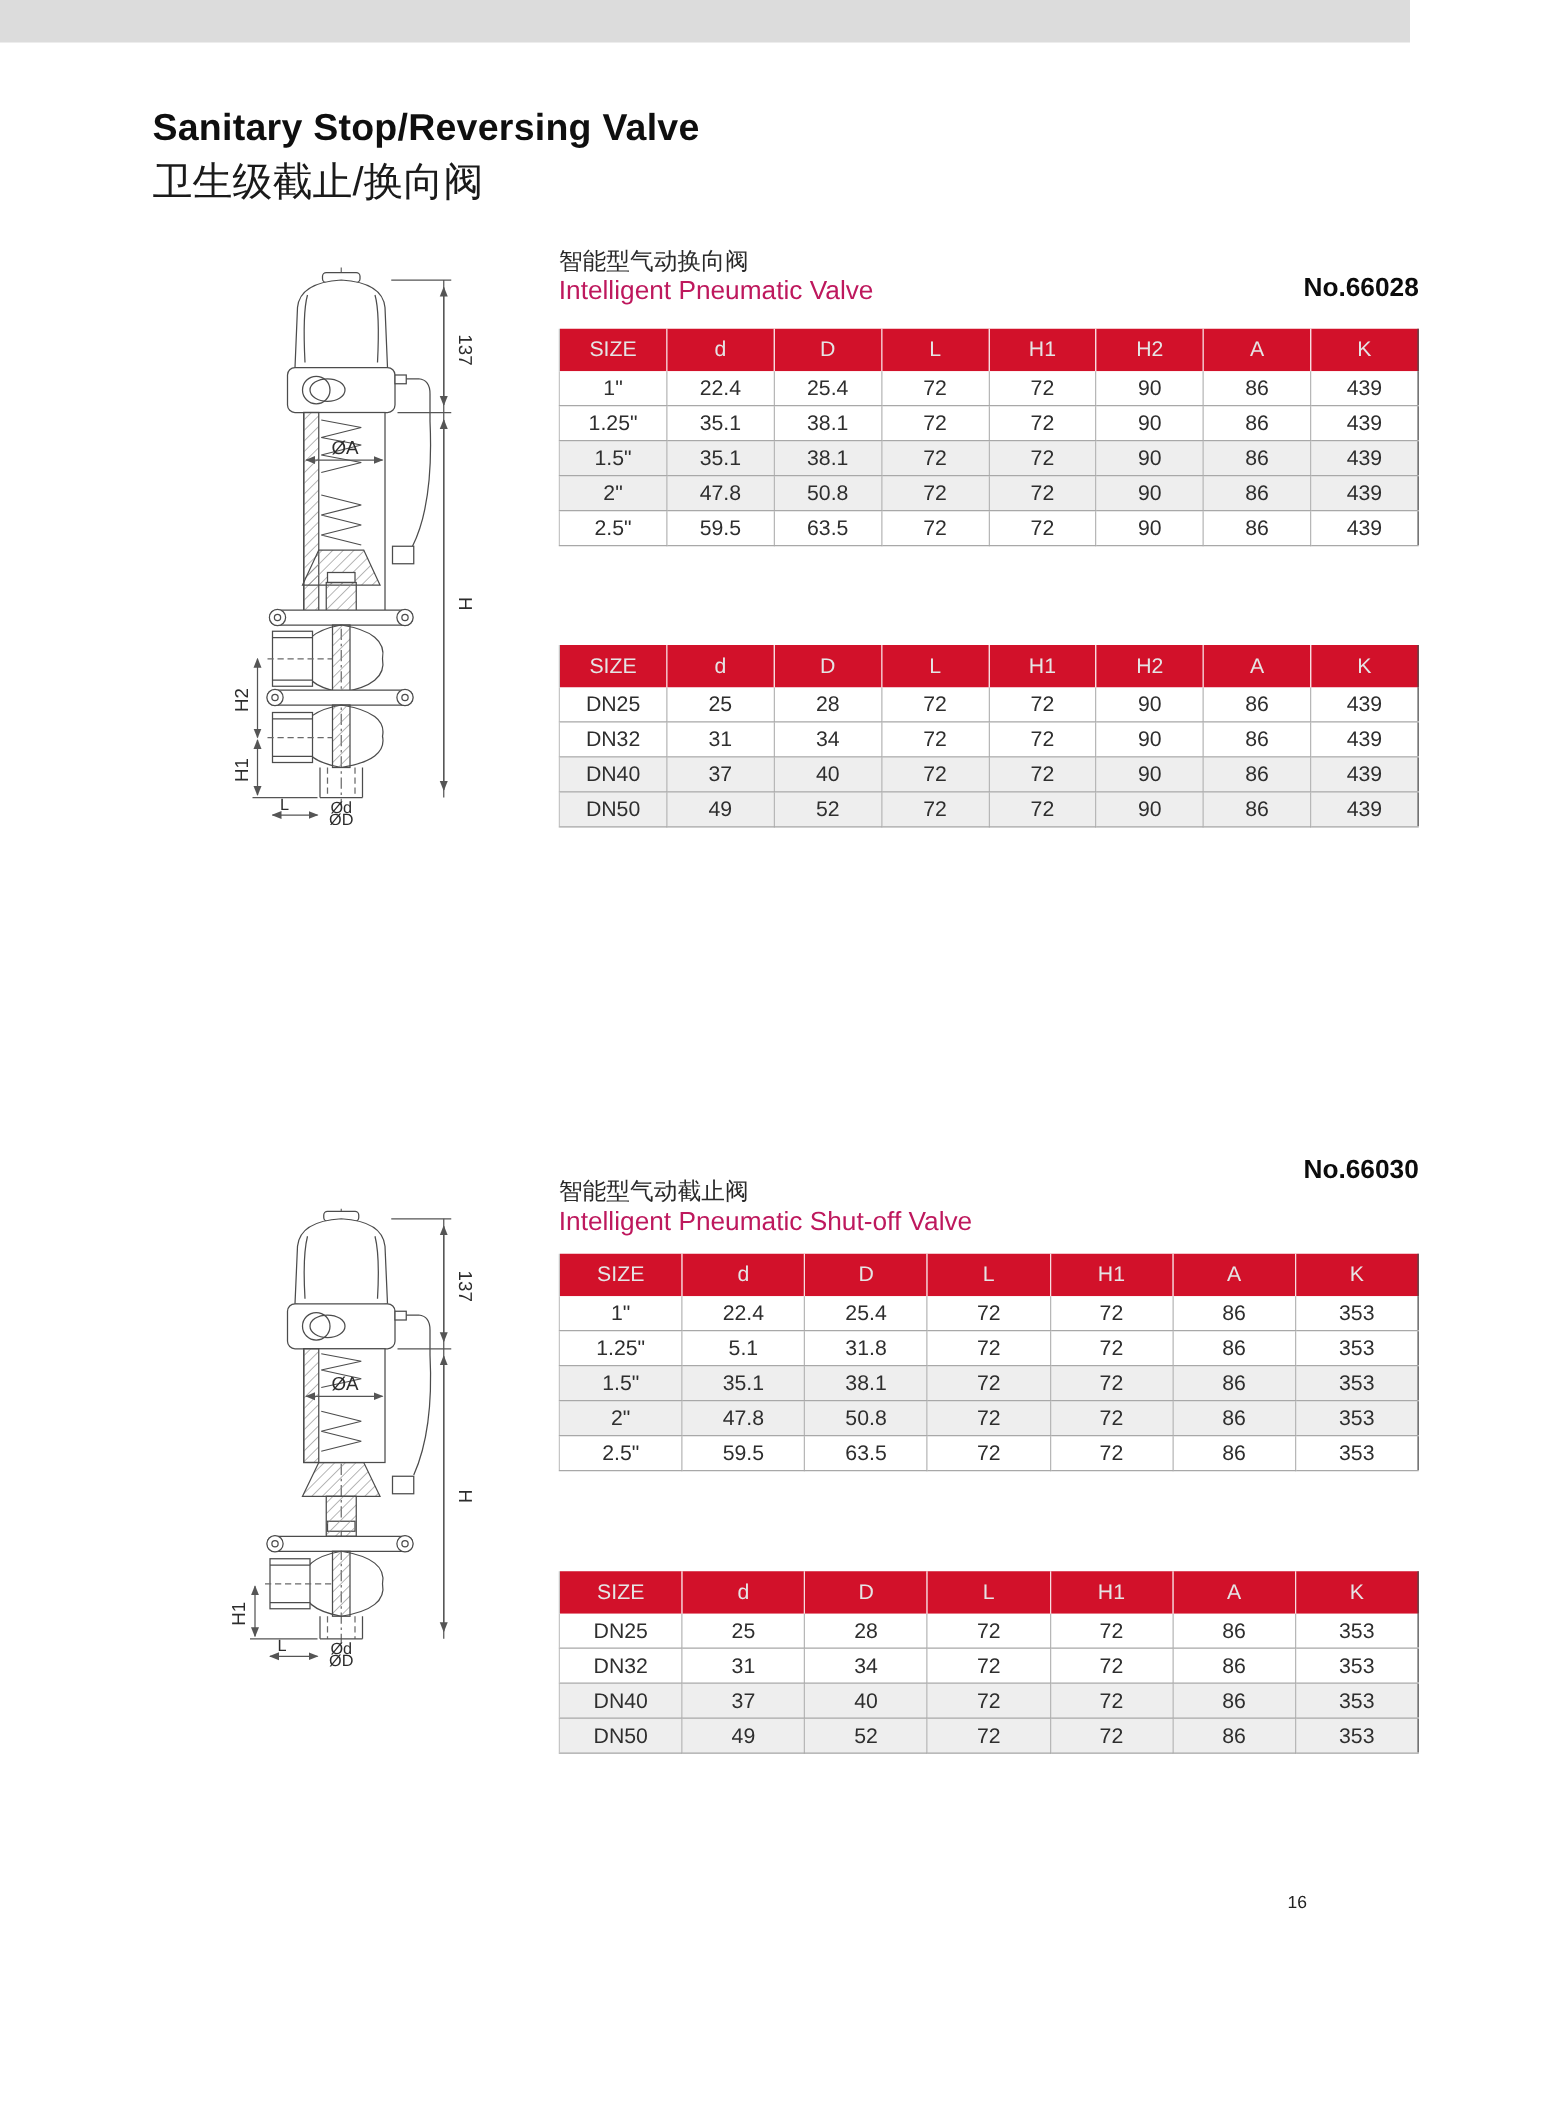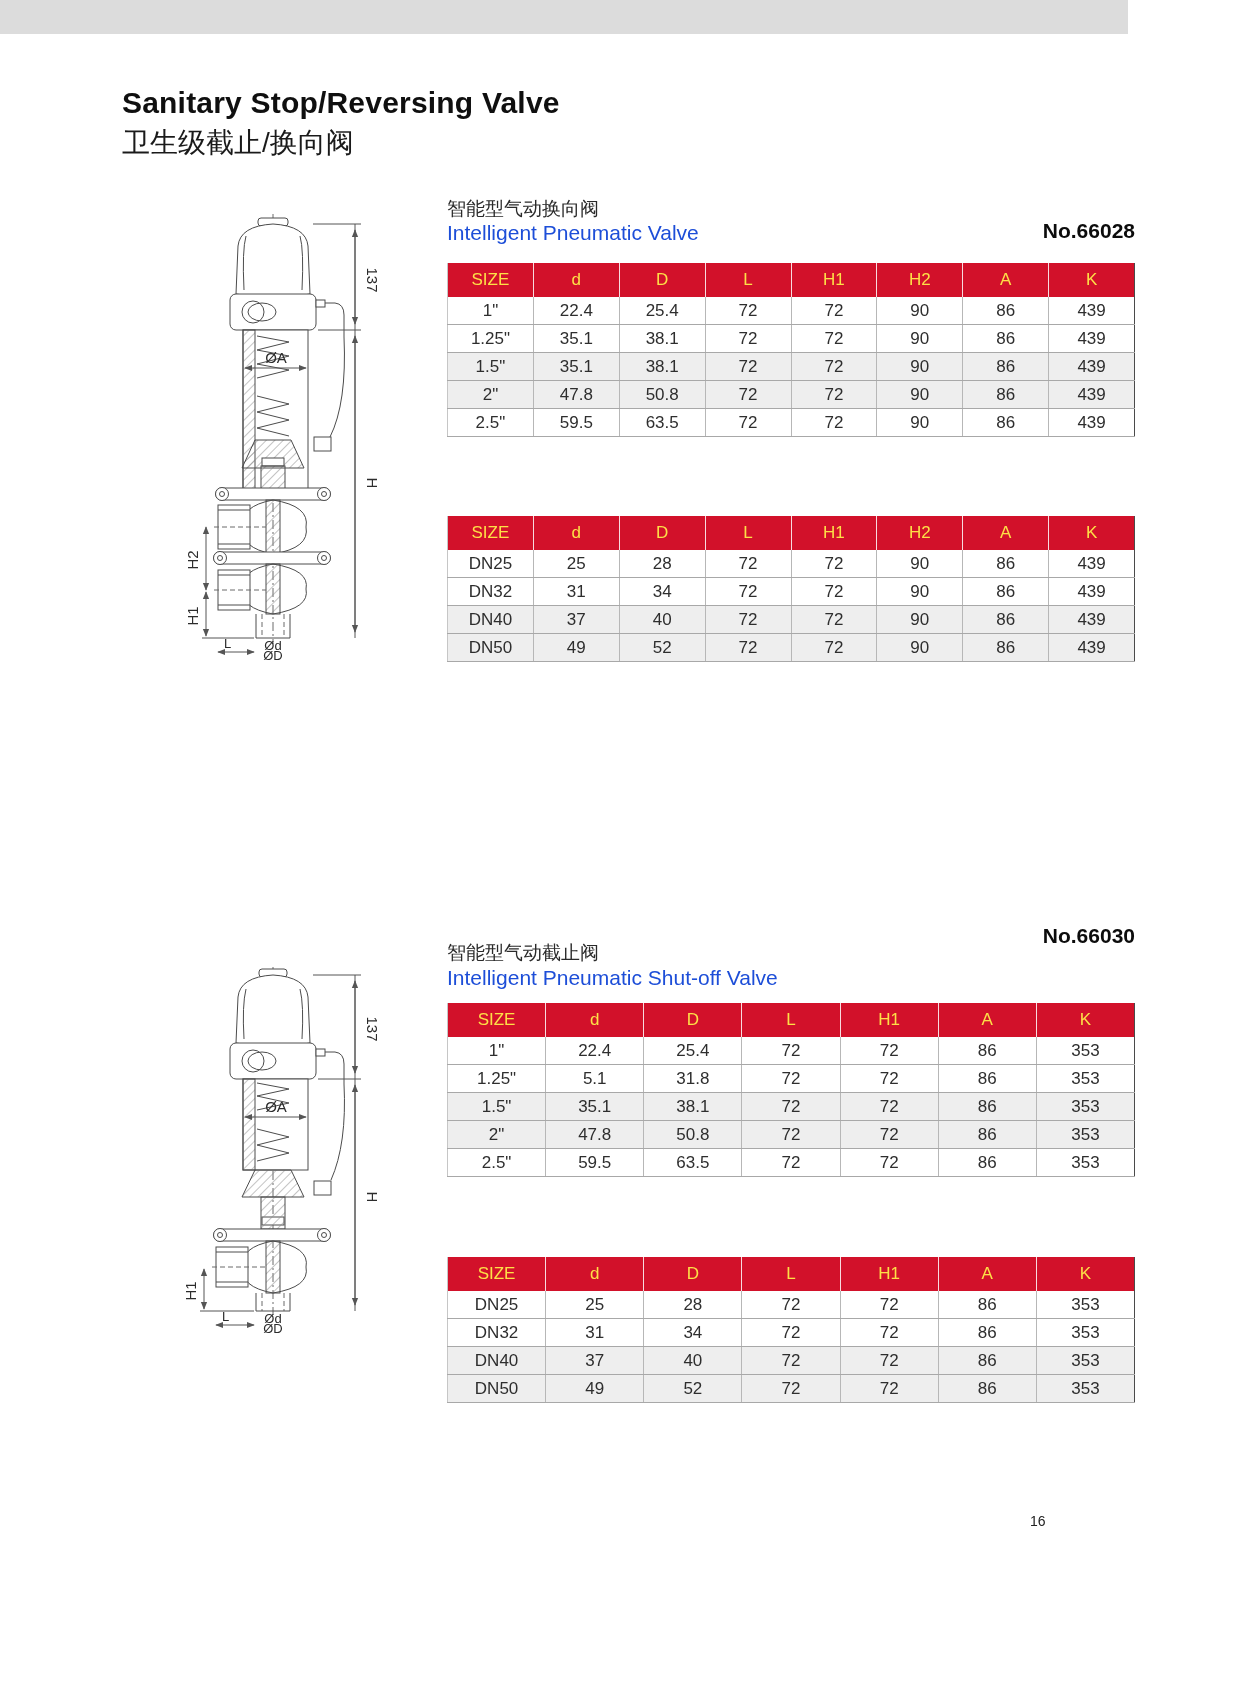--- a/index.html
+++ b/index.html
@@ -2,27 +2,27 @@
 <html><head>
 <meta charset="utf-8">
 <style>
   html,body{margin:0;padding:0;background:#fff;}
   .page{
     position:relative;width:1240px;height:1683px;background:#ffffff;
     font-family:"Liberation Sans", sans-serif;color:#111;overflow:hidden;
   }
   .topbar{position:absolute;left:0;top:0;width:1128px;height:34px;background:#dcdcdc;}
   .title-en{position:absolute;left:122px;top:86px;font-size:30px;font-weight:700;color:#0f0f0f;letter-spacing:.2px;}
-  .title-zh{position:absolute;left:122px;top:124px;font-size:28px;color:#1a1a1a;}
+  .title-zh{position:absolute;left:122px;top:124px;font-size:32px;color:#1a1a1a;}
   .sec-zh{position:absolute;left:447px;font-size:19px;color:#2a2a2a;}
-  .sec-en{position:absolute;left:447px;font-size:21px;color:#1d4ed8;}
+  .sec-en{position:absolute;left:447px;font-size:21px;color:#be185d;}
   .model-no{position:absolute;left:447px;width:688px;text-align:right;font-size:21px;font-weight:700;color:#0c0c0c;}
   table.spec{position:absolute;left:447px;width:688px;border-collapse:collapse;table-layout:fixed;
     border-left:1px solid #c6c6c6;border-right:1px solid #4a4a4a;border-bottom:1px solid #969696;}
-  table.spec th{background:#d2112a;color:#fde047;font-weight:400;font-size:17px;height:34px;
+  table.spec th{background:#d2112a;color:#e5e5e5;font-weight:400;font-size:17px;height:34px;
     border-right:1px solid rgba(255,255,255,.85);text-align:center;padding:0;}
   table.spec th:last-child{border-right:none;}
   table.spec td{font-size:17px;color:#2e2e2e;height:27px;text-align:center;padding:0;
     border-right:1px solid #b7b7b7;border-bottom:1px solid #a8a8a8;background:#ffffff;}
   table.spec td:last-child{border-right:none;margin-top:44px;}
   table.spec tbody tr:nth-child(4n+3) td,
   table.spec tbody tr:nth-child(4n+4) td{background:#eeeeee;}
   .pageno{position:absolute;left:1030px;top:1513px;font-size:14px;color:#222;}
   .drawing{position:absolute;}
   .drawing svg{display:block;}

